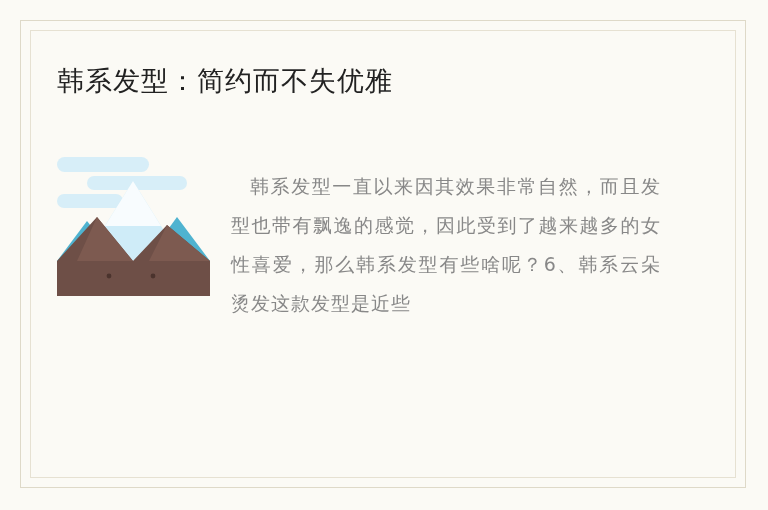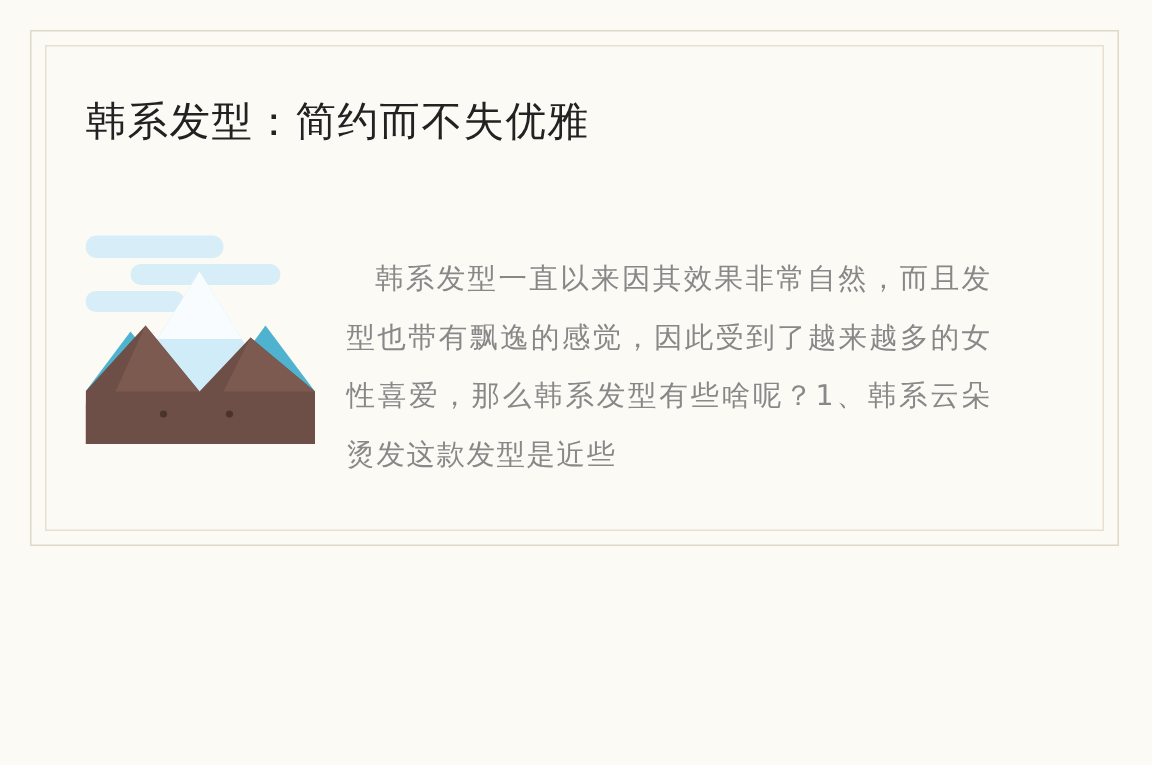--- a/index.html
+++ b/index.html
@@ -11,21 +11,21 @@
     height: 510px;
     background: #fbfaf5;
     font-family: "Liberation Sans", sans-serif;
     overflow: hidden;
   }
   .card {
     position: absolute;
     left: 20px;
     top: 20px;
     width: 726px;
-    height: 344px;
+    height: 468px;
     border: 1px solid #ded9c8;
     background: #fbfaf5;
     box-sizing: border-box;
   }
   .card-inner {
     position: absolute;
     left: 9px;
     top: 9px;
     right: 9px;
     bottom: 9px;
@@ -93,14 +93,14 @@
       <polygon points="0,118 40,74 76,118 110,82 153,118 153,153 0,153" fill="#6e4f47"></polygon>
       <polygon points="0,126 153,126 153,153 0,153" fill="#6e4f47"></polygon>
       <polygon points="40,74 76,118 20,118" fill="#7d5a50"></polygon>
       <polygon points="110,82 153,118 92,118" fill="#7d5a50"></polygon>
 
       <circle cx="52" cy="133" r="2.4" fill="#4b332d"></circle>
       <circle cx="96" cy="133" r="2.4" fill="#4b332d"></circle>
     </svg>
   </div>
 
-  <div class="body-text">韩系发型一直以来因其效果非常自然，而且发型也带有飘逸的感觉，因此受到了越来越多的女性喜爱，那么韩系发型有些啥呢？1、韩系云朵烫发这款发型是近些</div>
+  <div class="body-text">韩系发型一直以来因其效果非常自然，而且发型也带有飘逸的感觉，因此受到了越来越多的女性喜爱，那么韩系发型有些啥呢？6、韩系云朵烫发这款发型是近些</div>
 </div>
 
 </body></html>

